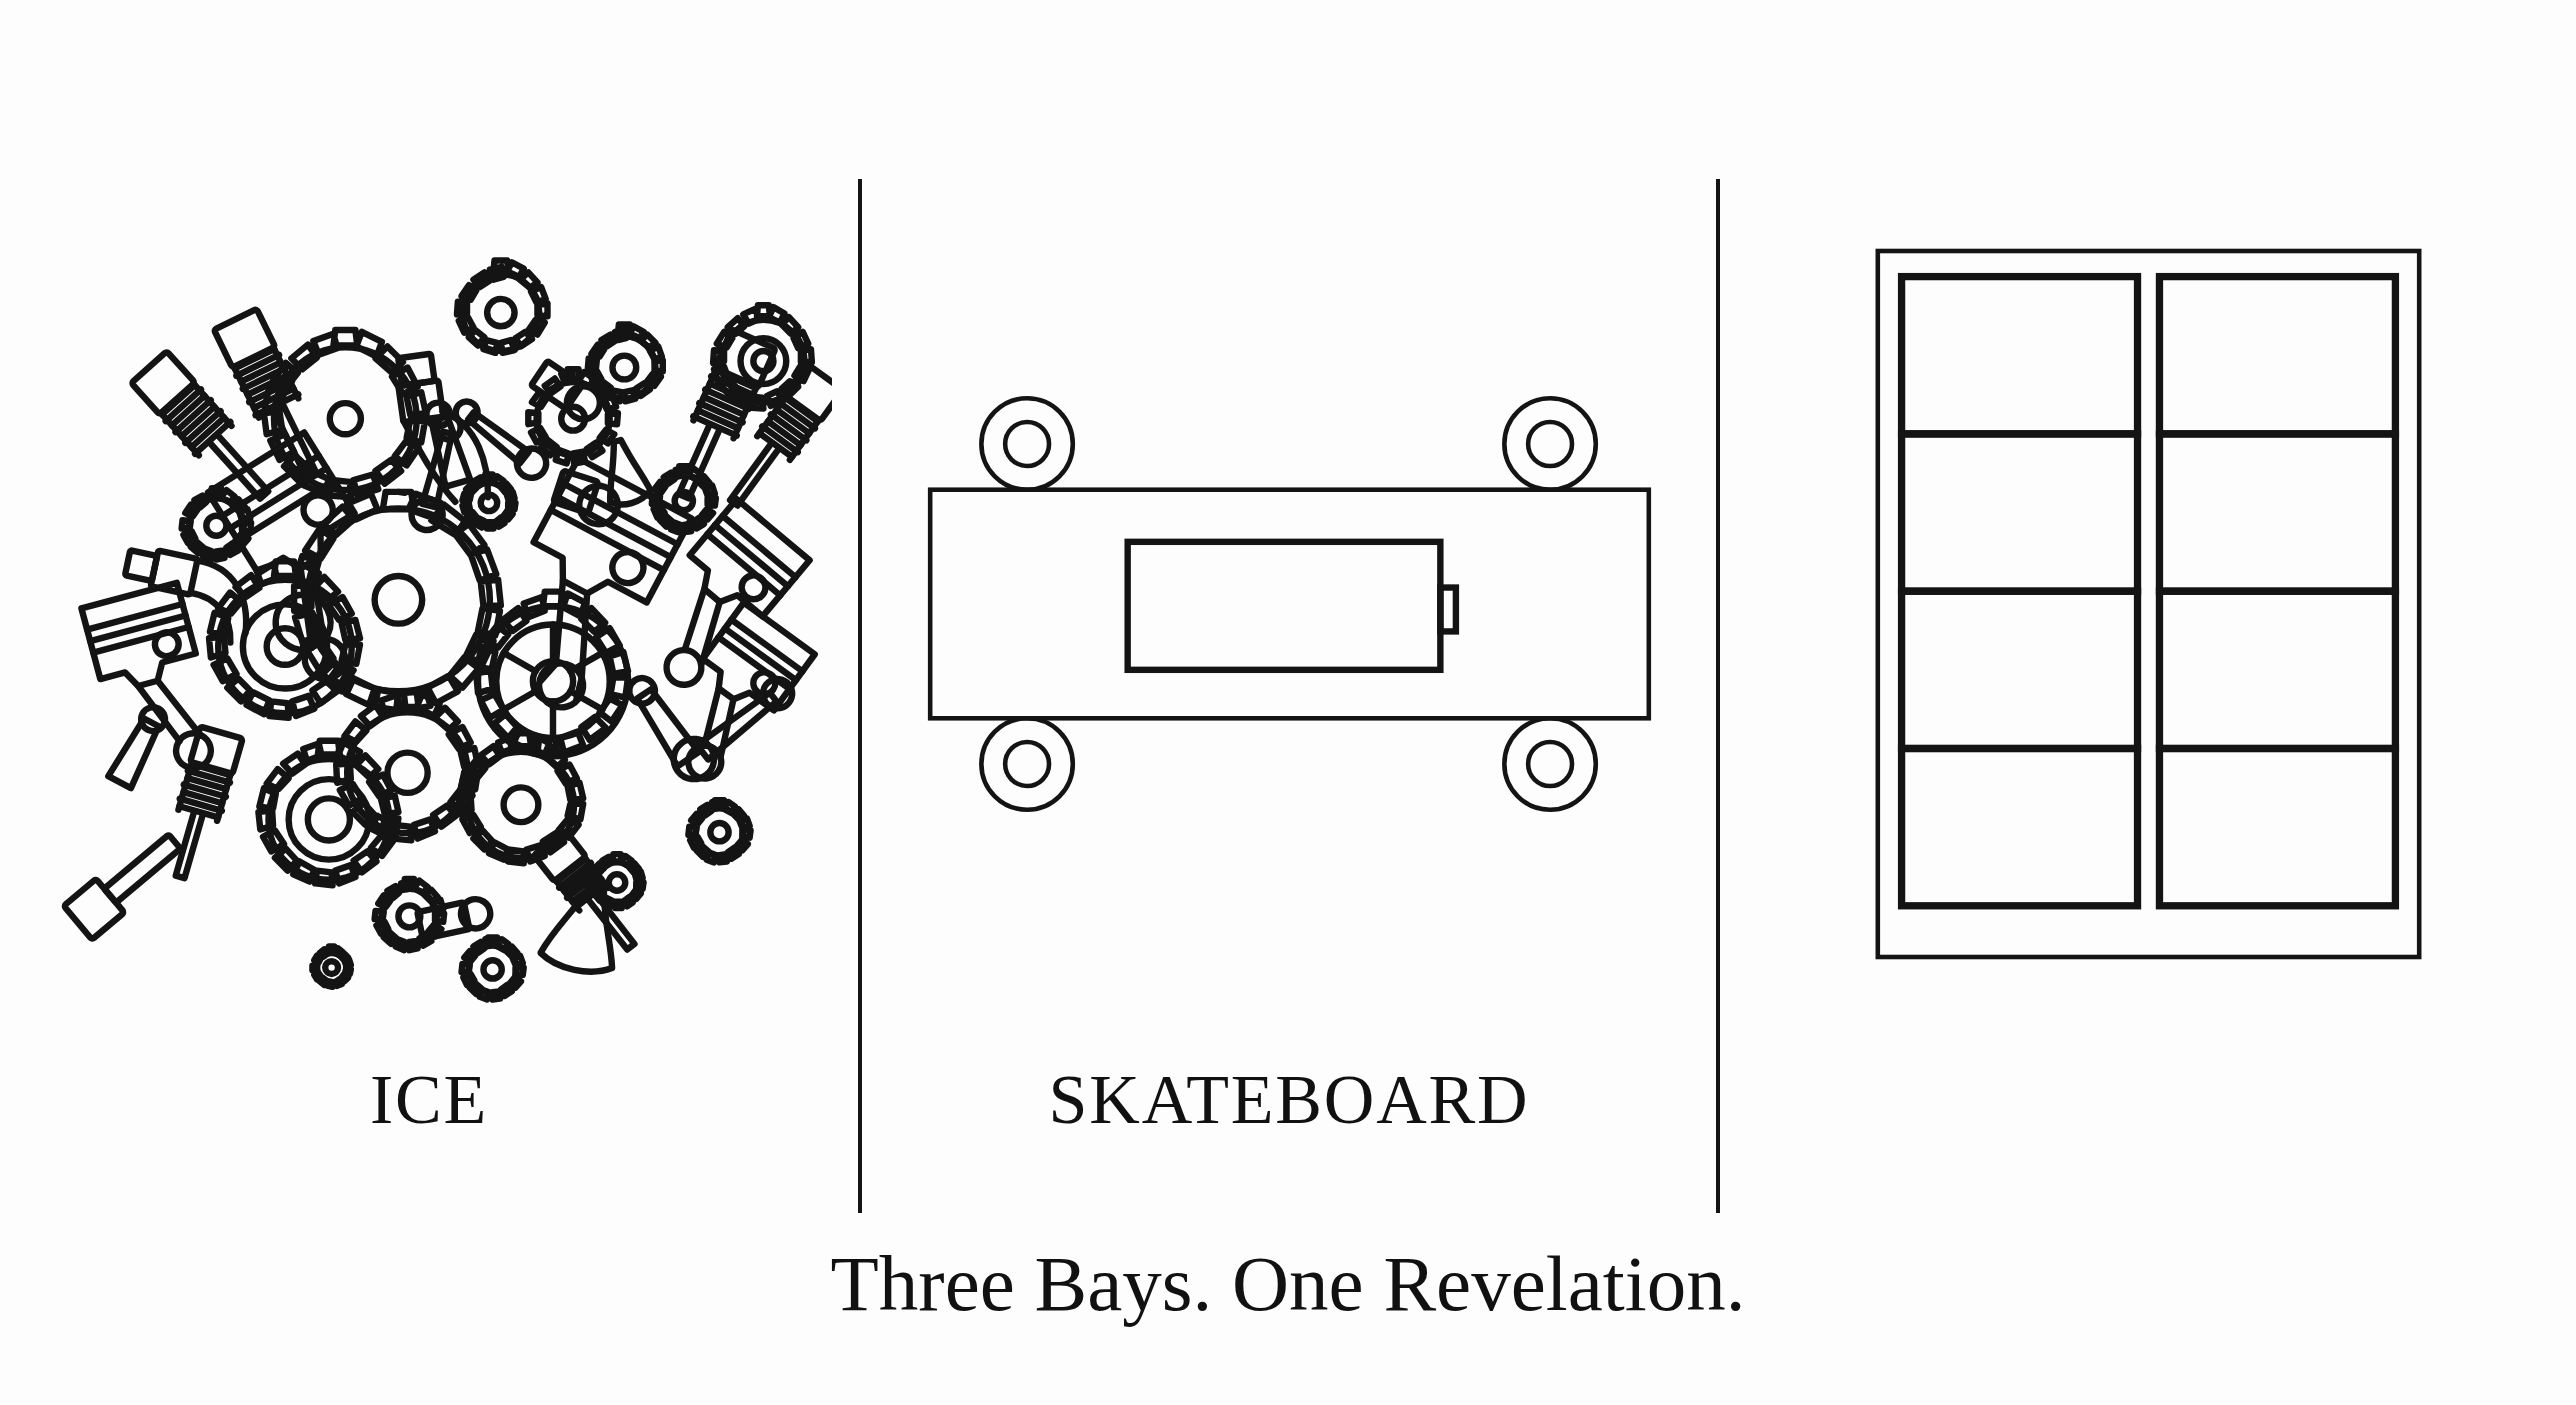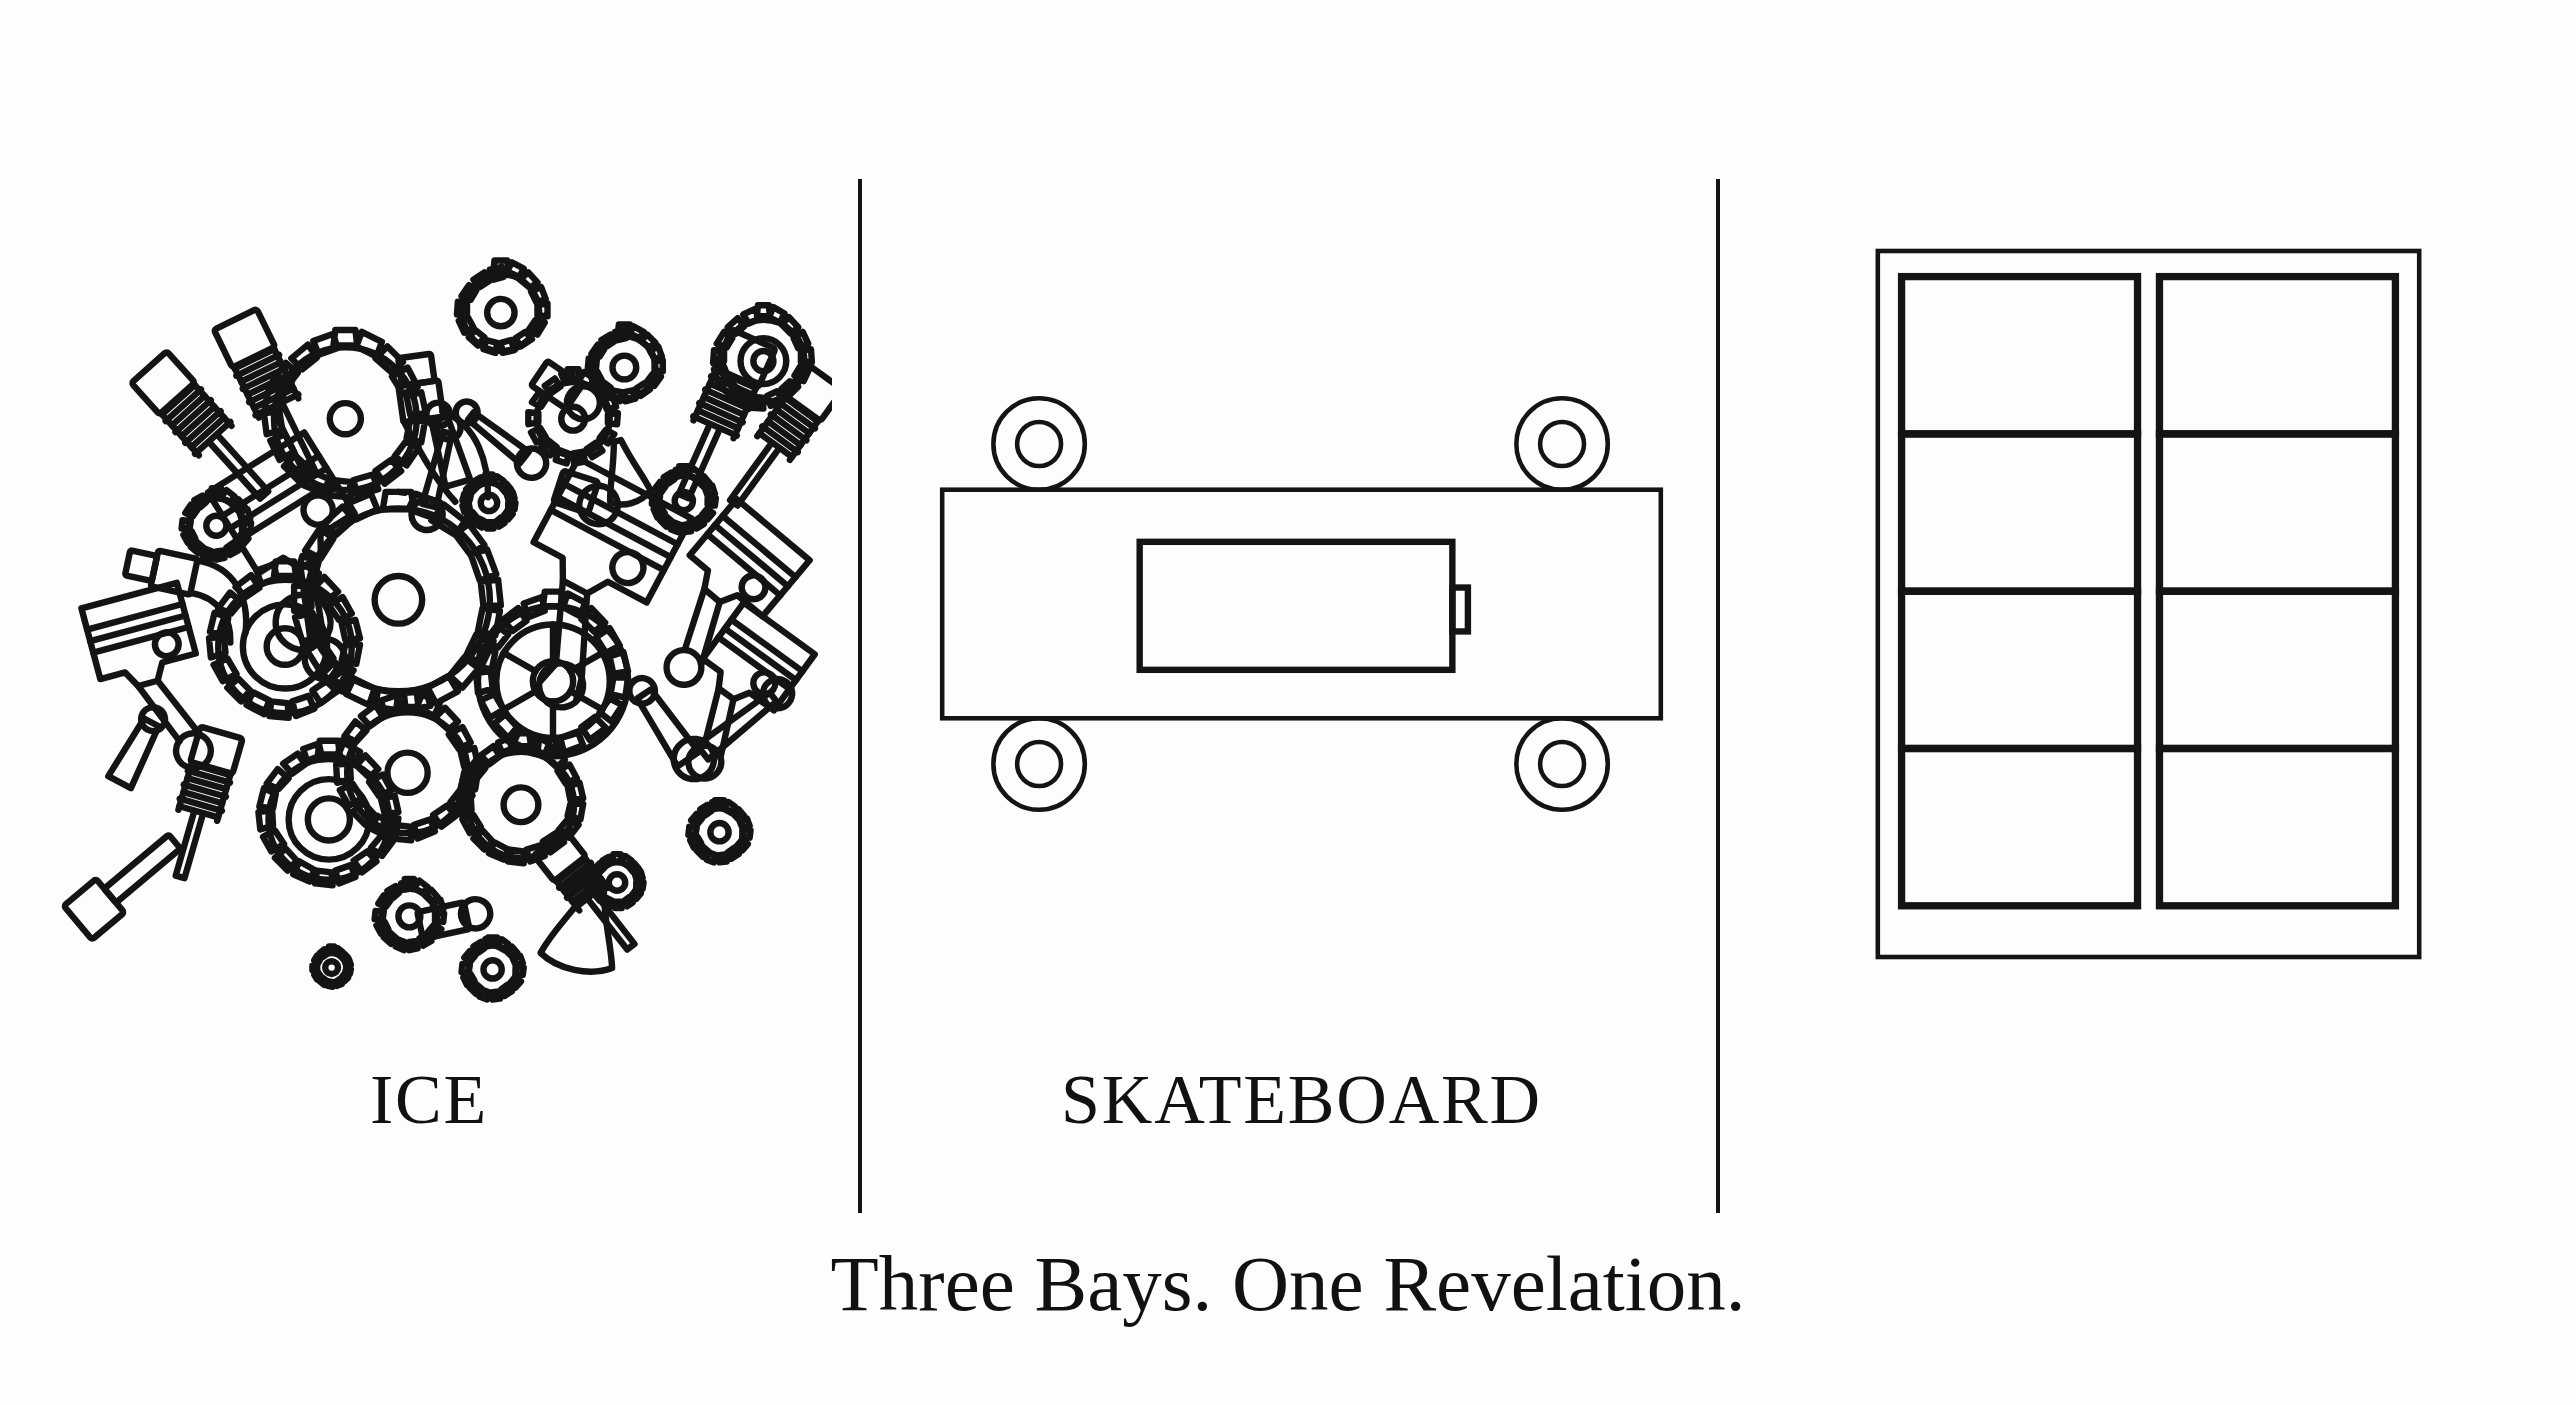--- a/index.html
+++ b/index.html
@@ -34,21 +34,21 @@
   #divider-1 { left: 858px; }
   #divider-2 { left: 1716px; }
 
   
   .panel {
     position: absolute;
     top: 137px;
     height: 1079px;
   }
   #panel-ice       { left: 0px;    width: 858px; }
-  #panel-skateboard{ left: 862px;  width: 854px; padding-left: 25px; }
+  #panel-skateboard{ left: 862px;  width: 854px; }
   #panel-battery   { left: 1720px; width: 856px; }
 
   .panel-art {
     position: absolute;
     left: 0;
     right: 0;
     top: 0;
     height: 933px;
     display: flex;
     align-items: center;

